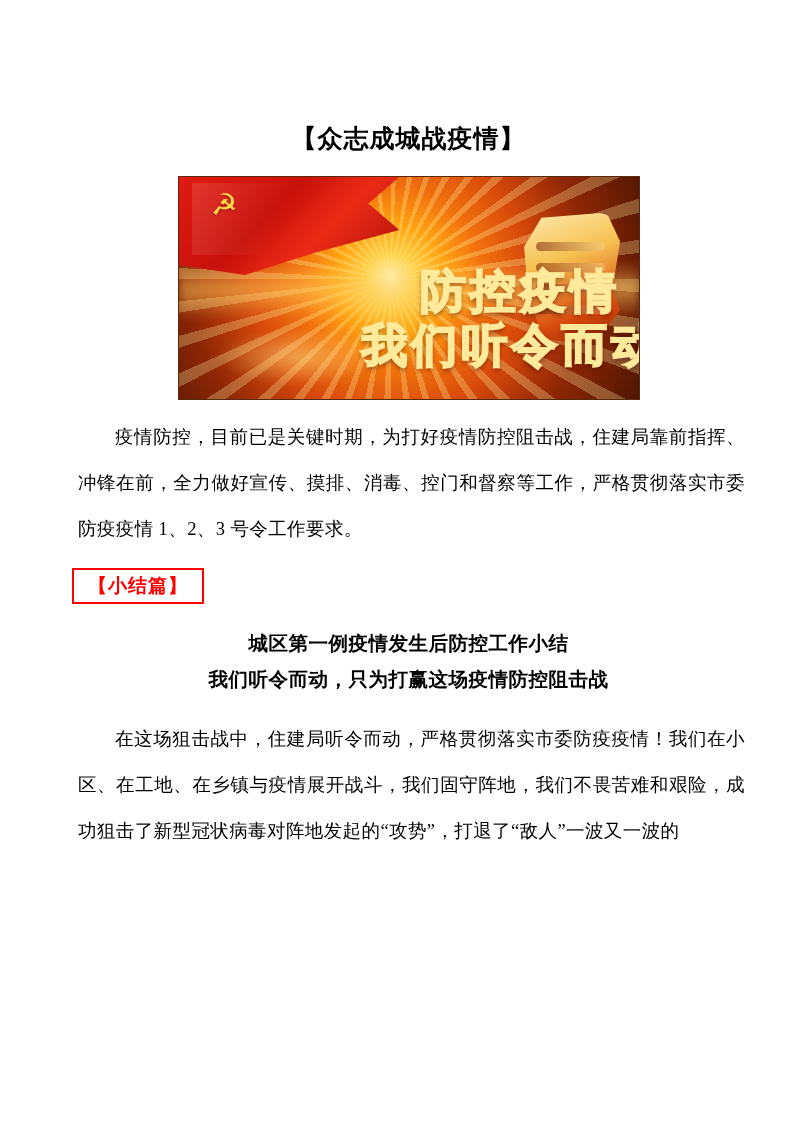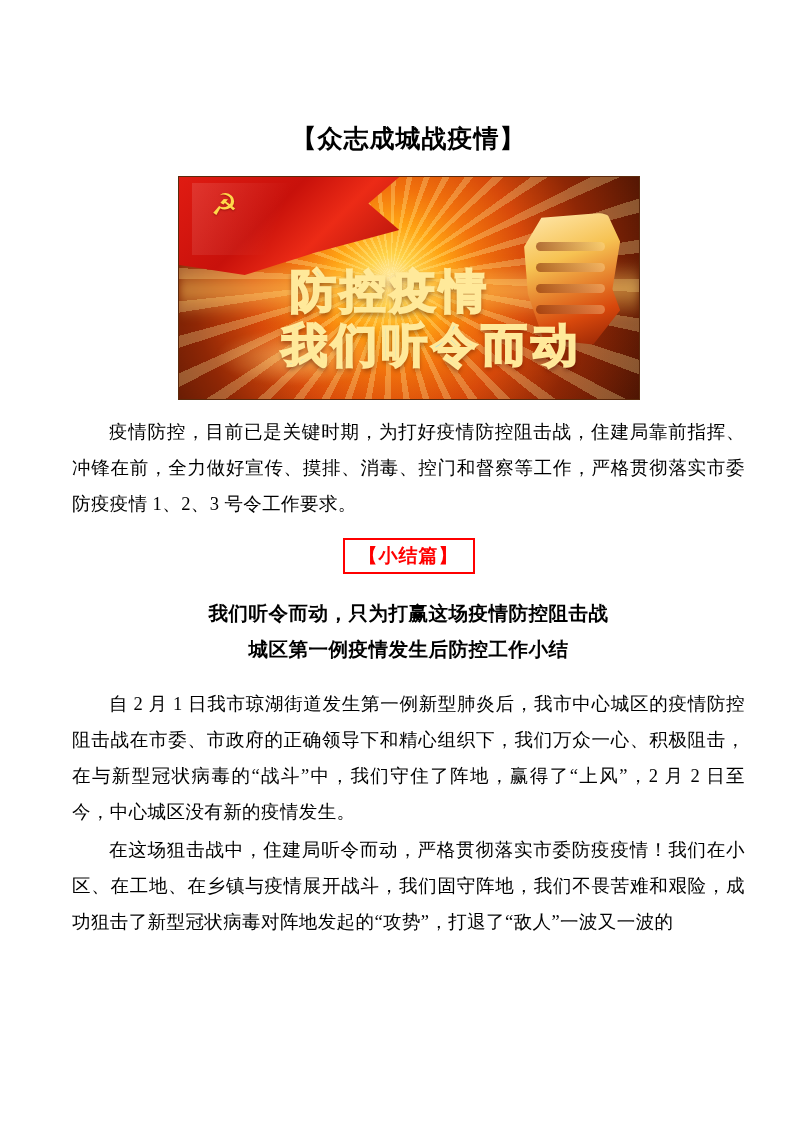--- a/index.html
+++ b/index.html
@@ -123,21 +123,21 @@
     background: linear-gradient(90deg, rgba(120,30,0,.55), rgba(255,230,170,.35));
   }
   .banner .fist .kn.k1 { top: 22%; }
   .banner .fist .kn.k2 { top: 38%; }
   .banner .fist .kn.k3 { top: 54%; }
   .banner .fist .kn.k4 { top: 70%; }
   
   .banner .bt {
     position: absolute;
     width: 100%;
-    text-align: center;
+    text-align: right;
     font-family: "DejaVu Sans", "Liberation Sans", sans-serif;
     font-weight: bold;
     letter-spacing: 4px;
     -webkit-text-stroke: 2px #ffe99a;
     color: #7dd3fc;
     text-shadow: 0 3px 5px rgba(60,8,0,.55);
   }
   .banner .bt1 {
     top: 38%;
     left: -4%;
@@ -153,30 +153,30 @@
     left: 8%;
     bottom: 6%;
     width: 36%;
     height: 26%;
     background: radial-gradient(ellipse at center, rgba(255,224,130,0.55), rgba(255,160,40,0) 70%);
     filter: blur(2px);
   }
   
   p.para {
     font-size: 18.5px;
-    line-height: 36px;
-    margin: 0 0 2px 0;
+    line-height: 46px;
+    margin: 0 0 2px 6px;
     text-indent: 2em;
     text-align: justify;
     letter-spacing: 0.4px;
     font-family: Liberation Serif, serif;
   }
   .redbox-wrap {
     display: flex;
-    justify-content: center;
+    justify-content: flex-start;
     margin: 16px 0 22px 0;
   }
   .redbox {
     border: 2px solid #ff0000;
     color: #ff0000;
     font-weight: bold;
     font-size: 19px;
     padding: 3px 14px;
     line-height: 26px;
     letter-spacing: 1px;
@@ -219,21 +219,20 @@
       <div class="bt bt2">我们听令而动</div>
     </div>
   </div>
 
   <p class="para">疫情防控，目前已是关键时期，为打好疫情防控阻击战，住建局靠前指挥、冲锋在前，全力做好宣传、摸排、消毒、控门和督察等工作，严格贯彻落实市委防疫疫情 1、2、3 号令工作要求。</p>
 
   <div class="redbox-wrap">
     <div class="redbox">【小结篇】</div>
   </div>
 
+  <div class="sub-head">城区第一例疫情发生后防控工作小结</div>
   <div class="sub-head">我们听令而动，只为打赢这场疫情防控阻击战</div>
-  <div class="sub-head">城区第一例疫情发生后防控工作小结</div>
 
   <div class="gap"></div>
 
-  <p class="para">自 2 月 1 日我市琼湖街道发生第一例新型肺炎后，我市中心城区的疫情防控阻击战在市委、市政府的正确领导下和精心组织下，我们万众一心、积极阻击，在与新型冠状病毒的“战斗”中，我们守住了阵地，赢得了“上风”，2 月 2 日至今，中心城区没有新的疫情发生。</p>
   <p class="para">在这场狙击战中，住建局听令而动，严格贯彻落实市委防疫疫情！我们在小区、在工地、在乡镇与疫情展开战斗，我们固守阵地，我们不畏苦难和艰险，成功狙击了新型冠状病毒对阵地发起的“攻势”，打退了“敌人”一波又一波的</p>
 
 </div>
 
 </body></html>

